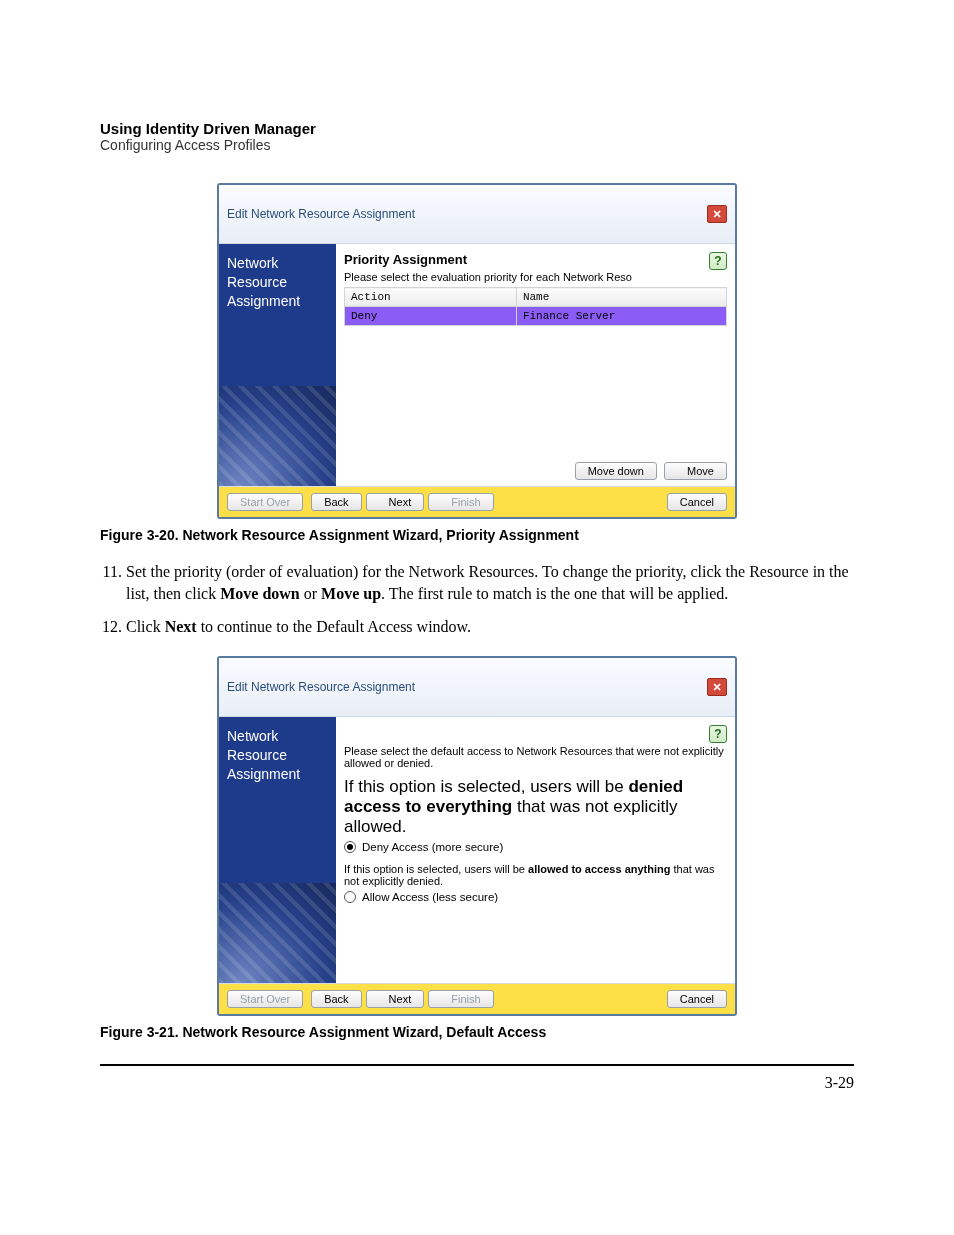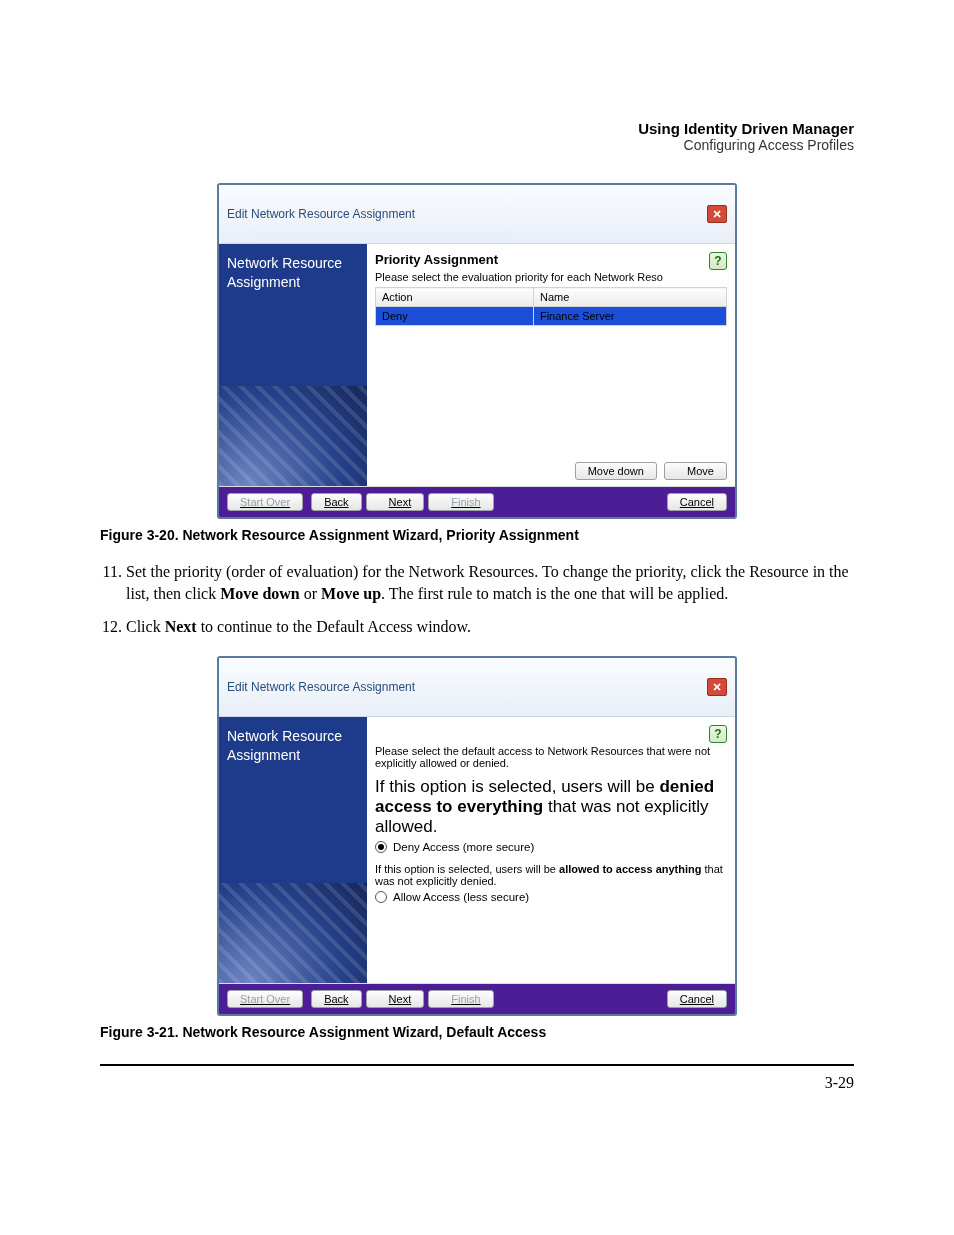--- a/index.html
+++ b/index.html
@@ -10,21 +10,21 @@
     color: #000;
     width: 954px;
     min-height: 1235px;
     position: relative;
   }
   .page {
     width: 954px;
     padding: 120px 100px 40px 100px;
   }
   .running-head {
-    text-align: right;
+    text-align: left;
     margin-bottom: 30px;
   }
   .running-head .title {
     font-family: Arial, Helvetica, sans-serif;
     font-weight: bold;
     font-size: 15px;
   }
   .running-head .sub {
     font-family: Arial, Helvetica, sans-serif;
     font-size: 14px;
@@ -61,21 +61,21 @@
     border: 1px solid #9a2d20;
     border-radius: 2px;
     display: flex; align-items: center; justify-content: center;
     font-weight: bold;
     font-size: 11px;
   }
   .dlg-body {
     display: flex;
   }
   .sidebar {
-    width: 148px;
+    width: 117px;
     background: #1e3a8a;
     color: #fff;
     display: flex;
     flex-direction: column;
     justify-content: space-between;
   }
   .sidebar-title {
     padding: 10px 8px 6px 8px;
     font-size: 14px;
     line-height: 1.35;
@@ -111,27 +111,28 @@
   .content .hint {
     font-size: 11px;
     color: #000;
     margin-bottom: 4px;
     white-space: nowrap;
     overflow: hidden;
   }
   table.grid {
     border-collapse: collapse;
     width: 100%;
+    font-family: Liberation Mono, monospace;
   }
   table.grid th, table.grid td {
     border: 1px solid #cfd4d8;
     padding: 3px 6px;
     text-align: left;
     font-size: 11px;
-    background: #1d4ed8;
+    background: #8b5cf6;
   }
   table.grid th {
     background: linear-gradient(#fdfdfd,#ebebeb);
     font-weight: normal;
   }
   .move-row {
     text-align: right;
     padding-top: 6px;
   }
   .btn {
@@ -143,22 +144,21 @@
     background: linear-gradient(#fdfdfd,#e6e6e6);
     color: #000;
   }
   .btn.disabled { color: #9aa0a6; }
   .btn + .btn { margin-left: 4px; padding-left: 22px; }
   .dlg-footer {
     display: flex;
     align-items: center;
     padding: 6px 8px;
     border-top: 1px solid #d8dde2;
-    background: #4c1d95;
-    text-decoration: underline;
+    background: #fde047;
   }
   .dlg-footer .spacer { flex: 1; }
 
   .fig-cap {
     font-family: Arial, Helvetica, sans-serif;
     font-weight: bold;
     font-size: 14px;
     margin: 6px 0 18px 0;
   }
 

